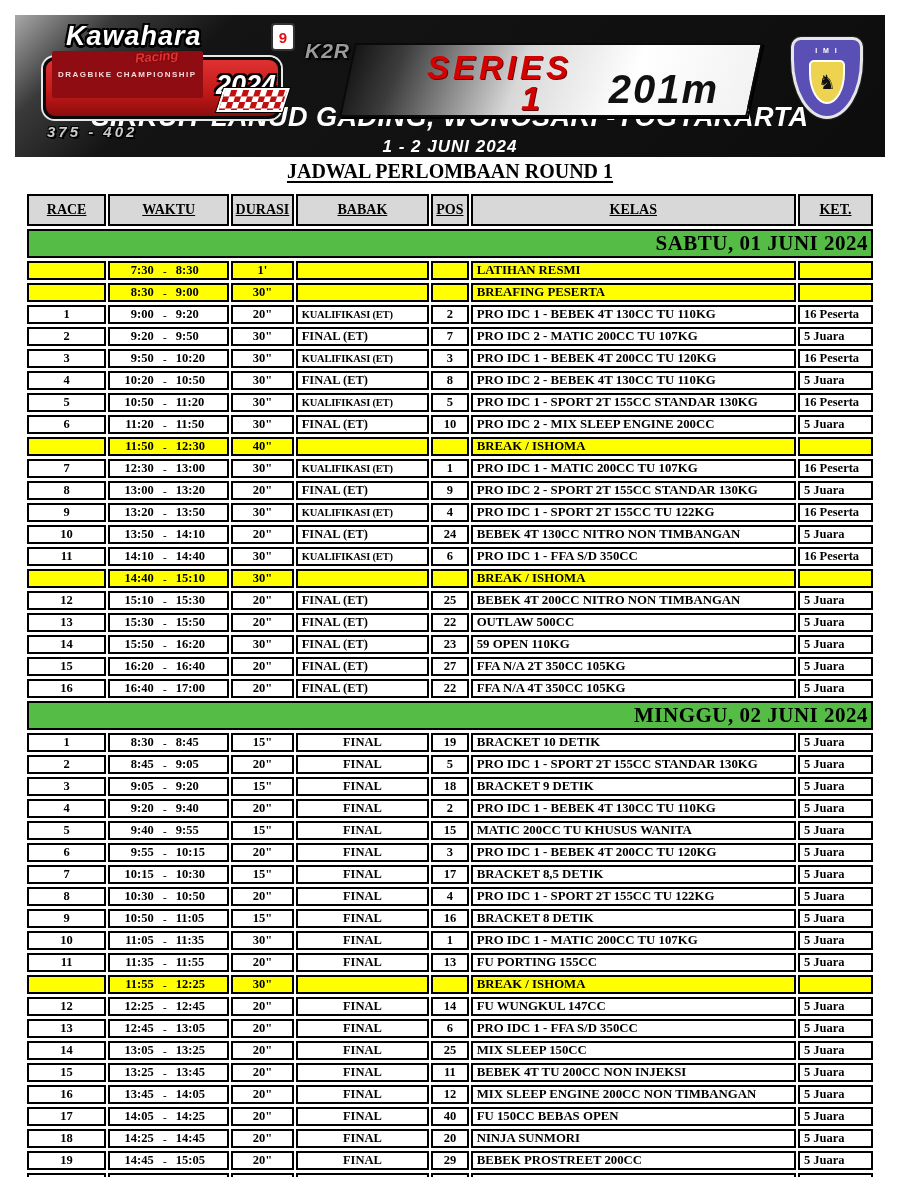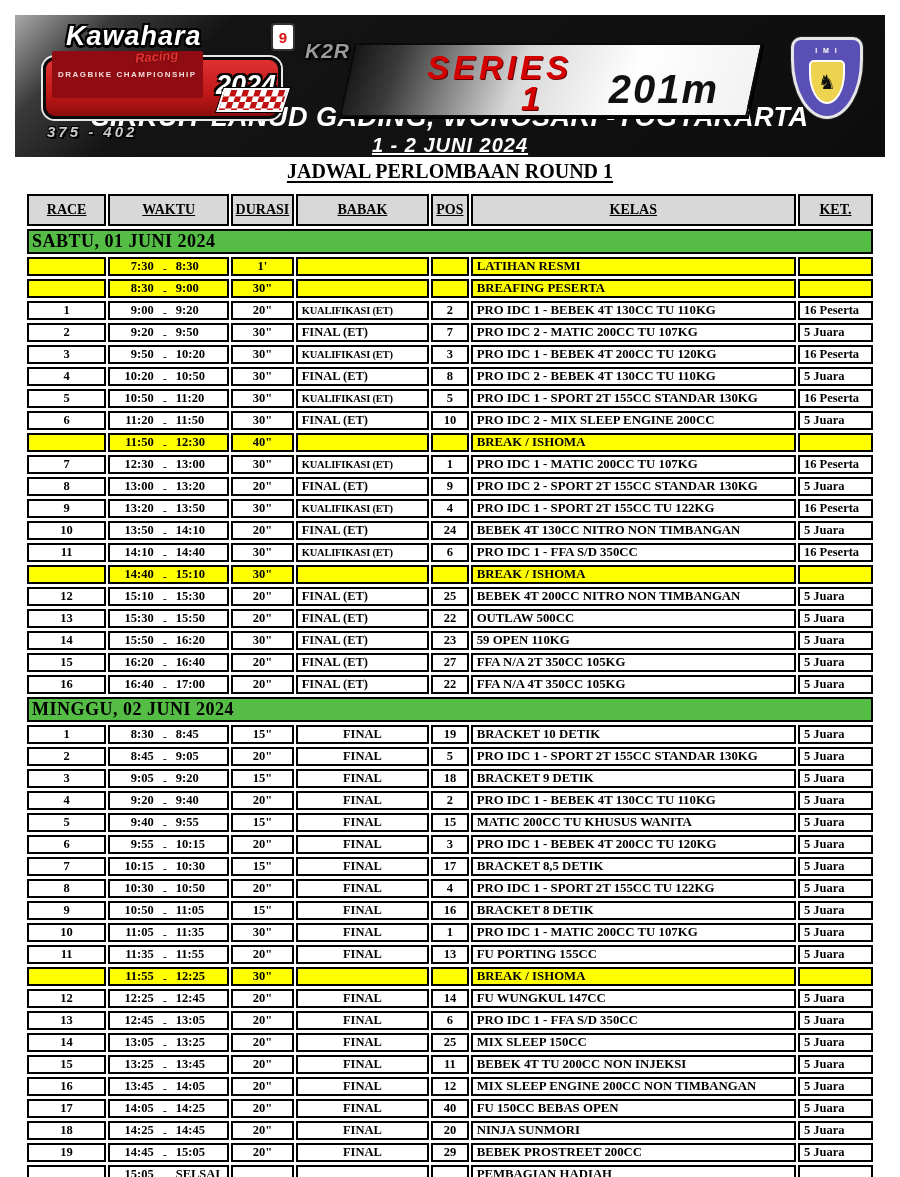--- a/index.html
+++ b/index.html
@@ -100,21 +100,21 @@
     border-radius:5px 5px 50% 50% / 5px 5px 70% 70%;
     display:flex; align-items:center; justify-content:center;
     font-size:20px; color:#111; line-height:1;
   }
   .venue-line {
     position:absolute; left:0; bottom:24px; width:100%; text-align:center; color:#fff;
     font-weight:900; font-style:italic; font-size:27px; letter-spacing:0.5px; z-index:1;
   }
   .dates-line {
     position:absolute; left:0; bottom:0px; width:100%; text-align:center; color:#fff;
-    font-weight:900; font-style:italic; font-size:20px; letter-spacing:1px;text-decoration:underline;
+    font-weight:900; font-style:italic; font-size:17px; letter-spacing:1px;
   }
 
   
   .doc-title {
     position:absolute; top:160px; left:0; width:100%; text-align:center;
     font-family:"Liberation Serif", serif; font-weight:700; font-size:20px; color:#000;
     text-decoration:underline; text-underline-offset:3px;
   }
 
   
@@ -131,27 +131,27 @@
   col.c-kelas { width:39%; }
   col.c-ket   { width:9%; }
   th, td { border:2px solid #000; overflow:hidden; white-space:nowrap; }
   th {
     background:#d8d8d8; height:32px; font-size:14px; font-weight:700; text-align:center;
     color:#000;
     text-decoration:underline;
   }
   td { height:16.6px; font-size:12.5px; font-weight:700; color:#000; padding:0 3px; background:#fff; }
   tr.section-row td {
-    background:#55bd45; height:21px; text-align:left; font-size:18px; letter-spacing:0.5px;
+    background:#55bd45; height:21px; text-align:right; font-size:21px; letter-spacing:0.5px;
   }
   tr.break-row td { background:#ffff00; }
   td.cell-center { text-align:center; padding:0; }
   td.cell-left { text-align:left; padding-left:4px; }
   td.time-cell { padding:0; }
-  .time-flex { display:flex; width:100%; align-items:flex-end; }
+  .time-flex { display:flex; width:100%; align-items:center; }
   .t-start { flex:1.1; text-align:right; }
   .t-dash  { width:22px; text-align:center; font-size:11px; }
   .t-end   { flex:1.3; text-align:left; }
   td.stage-small { font-size:10.5px; letter-spacing:-0.2px; }
   td.class-cell { font-size:12.8px; }
 </style>
 </head>
 <body>
 
 <div class="page">

